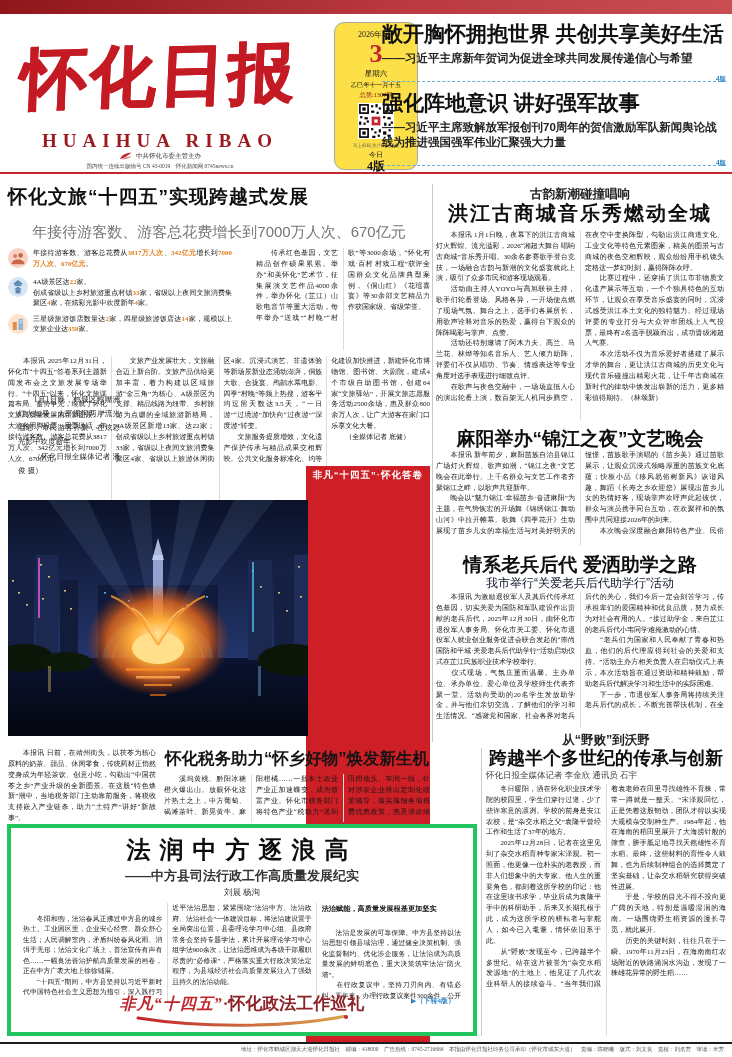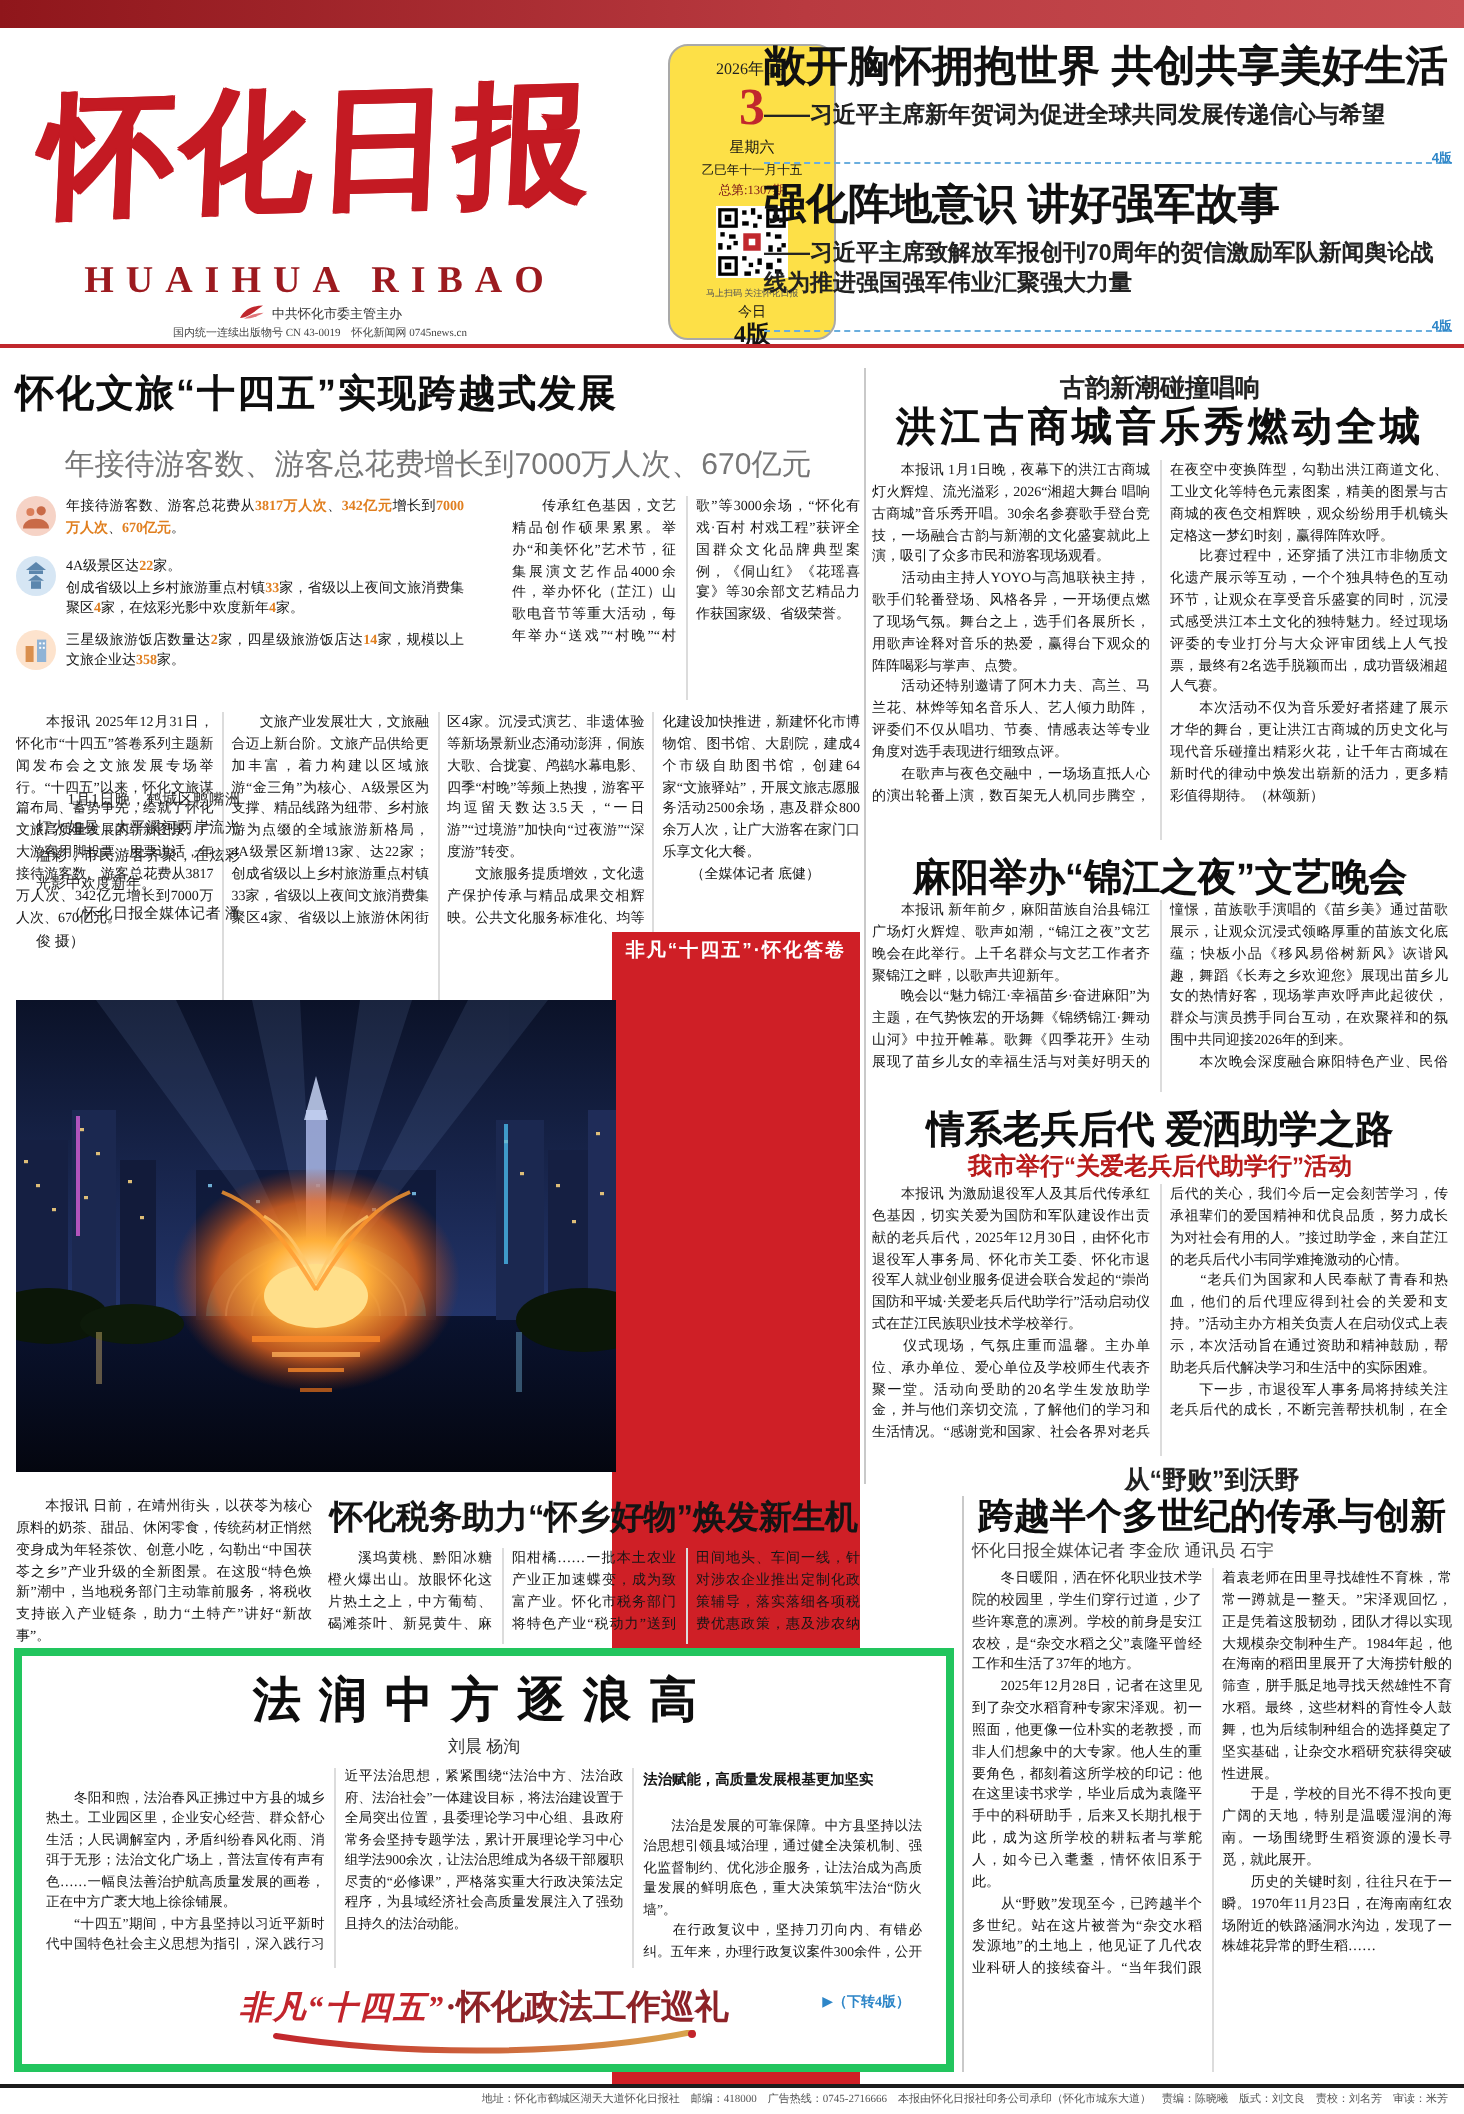--- a/index.html
+++ b/index.html
@@ -80,21 +80,21 @@
   .rb-by { text-align:center; font-size:8.5px; color:#333; margin-top:2px; }
   .rb-body { height:100px; margin-top:4px; font-size:6.8px; }
   .rb-body h4 { font-size:7.2px; margin:3px 0; }
   .rb-jump { position:absolute; right:18px; top:168px; color:#2e86c8; font-size:7px; font-weight:bold; }
   .rb-banner { position:absolute; left:0; right:0; bottom:5px; text-align:center; }
   .bn-script { font-size:16px; font-weight:bold; font-style:italic; color:#c2252c; letter-spacing:1px; }
   .bn-rest { font-size:17px; font-weight:bold; color:#8d2328; }
   
   .kick { text-align:center; font-size:12.5px; font-weight:bold; color:#222; }
   .r-h { text-align:center; font-weight:bold; color:#0e0e0e; }
-  .r-sub { text-align:center; font-size:12px; color:#b91c1c; font-weight:bold; }
+  .r-sub { text-align:center; font-size:12px; color:#0f172a; font-weight:normal; }
   .r-by { font-size:8.5px; color:#444; }
   
   .f-line { left:0; top:1042px; width:732px; height:1.5px; background:#1c1c1c; }
   .f-text { left:0; top:1046px; width:724px; text-align:right; font-size:5.5px; color:#555; }
 </style>
 </head>
 <body>
 
 <div class="page">
 
@@ -330,20 +330,21 @@
 　　怀化是“一粒种子改变世界”的地方……</div>
     <div class="tax-right">
       <div class="tax-h hei">怀化税务助力“怀乡好物”焕发新生机</div>
       <div class="tax-body bcol cols3">　　溪坞黄桃、黔阳冰糖橙火爆出山。放眼怀化这片热土之上，中方葡萄、碣滩茶叶、新晃黄牛、麻阳柑橘……一批本土农业产业正加速蝶变，成为致富产业。怀化市税务部门将特色产业“税动力”送到田间地头、车间一线，针对涉农企业推出定制化政策辅导，落实落细各项税费优惠政策，惠及涉农纳税人4.2万余户次，推动乡土资源向特色产业转化，助力“怀乡好物”走出大山、畅销四方。
 　　怀化市税务局相关负责人表示，将以更精准的政策辅导、更优质的税费服务，助力特色产业串珠成链、聚链成势，为乡村振兴注入源源不断的税务力量。　（伍交才）</div>
     </div>
   </div>
 
   <div class="abs redbox">
     <div class="rb-h hei">法润中方逐浪高</div>
+    <div class="rb-s hei">——中方县司法行政工作高质量发展纪实</div>
     <div class="rb-by">刘晨 杨洵</div>
     <div class="rb-body bcol cols3">
       <p>　　冬阳和煦，法治春风正拂过中方县的城乡热土。工业园区里，企业安心经营、群众舒心生活；人民调解室内，矛盾纠纷春风化雨、消弭于无形；法治文化广场上，普法宣传有声有色……一幅良法善治护航高质量发展的画卷，正在中方广袤大地上徐徐铺展。
 　　“十四五”期间，中方县坚持以习近平新时代中国特色社会主义思想为指引，深入践行习近平法治思想，紧紧围绕“法治中方、法治政府、法治社会”一体建设目标，将法治建设置于全局突出位置，县委理论学习中心组、县政府常务会坚持专题学法，累计开展理论学习中心组学法900余次，让法治思维成为各级干部履职尽责的“必修课”，严格落实重大行政决策法定程序，为县域经济社会高质量发展注入了强劲且持久的法治动能。</p>
       <h4 class="hei">法治赋能，高质量发展根基更加坚实</h4>
       <p>　　法治是发展的可靠保障。中方县坚持以法治思想引领县域治理，通过健全决策机制、强化监督制约、优化涉企服务，让法治成为高质量发展的鲜明底色，重大决策筑牢法治“防火墙”。
 　　在行政复议中，坚持刀刃向内、有错必纠。五年来，办理行政复议案件300余件，公开听证30余次，对行政机关不当或不规范履行法定职责的行为依法予以纠正，倒逼依法行政、规范执法，让人民群众在每一起行政复议案件中都感受到公平正义。
 　　规范涉企执法，环境更优化。聚焦营商环境“痛点”，各级部署规范涉企行政检查，全面推广“扫码入企”和行政检查一体化平台，平台启用后录入涉企检查数据900余次，执法透明度显著提升；推动出台《中方县关于进一步优化法治化营商环境十条措施》《中方县人民政府办公室关于严格规范行政检查工作的通知》；制定并公示涉企行政检查主体、事项、检查计划“三张清单”——“查什么、怎么查、何时查”一目了然，让企业吃下“定心丸”，“随意入企”成为历史。</p>
     </div>
     <span class="rb-jump">▶（下转4版）</span>

